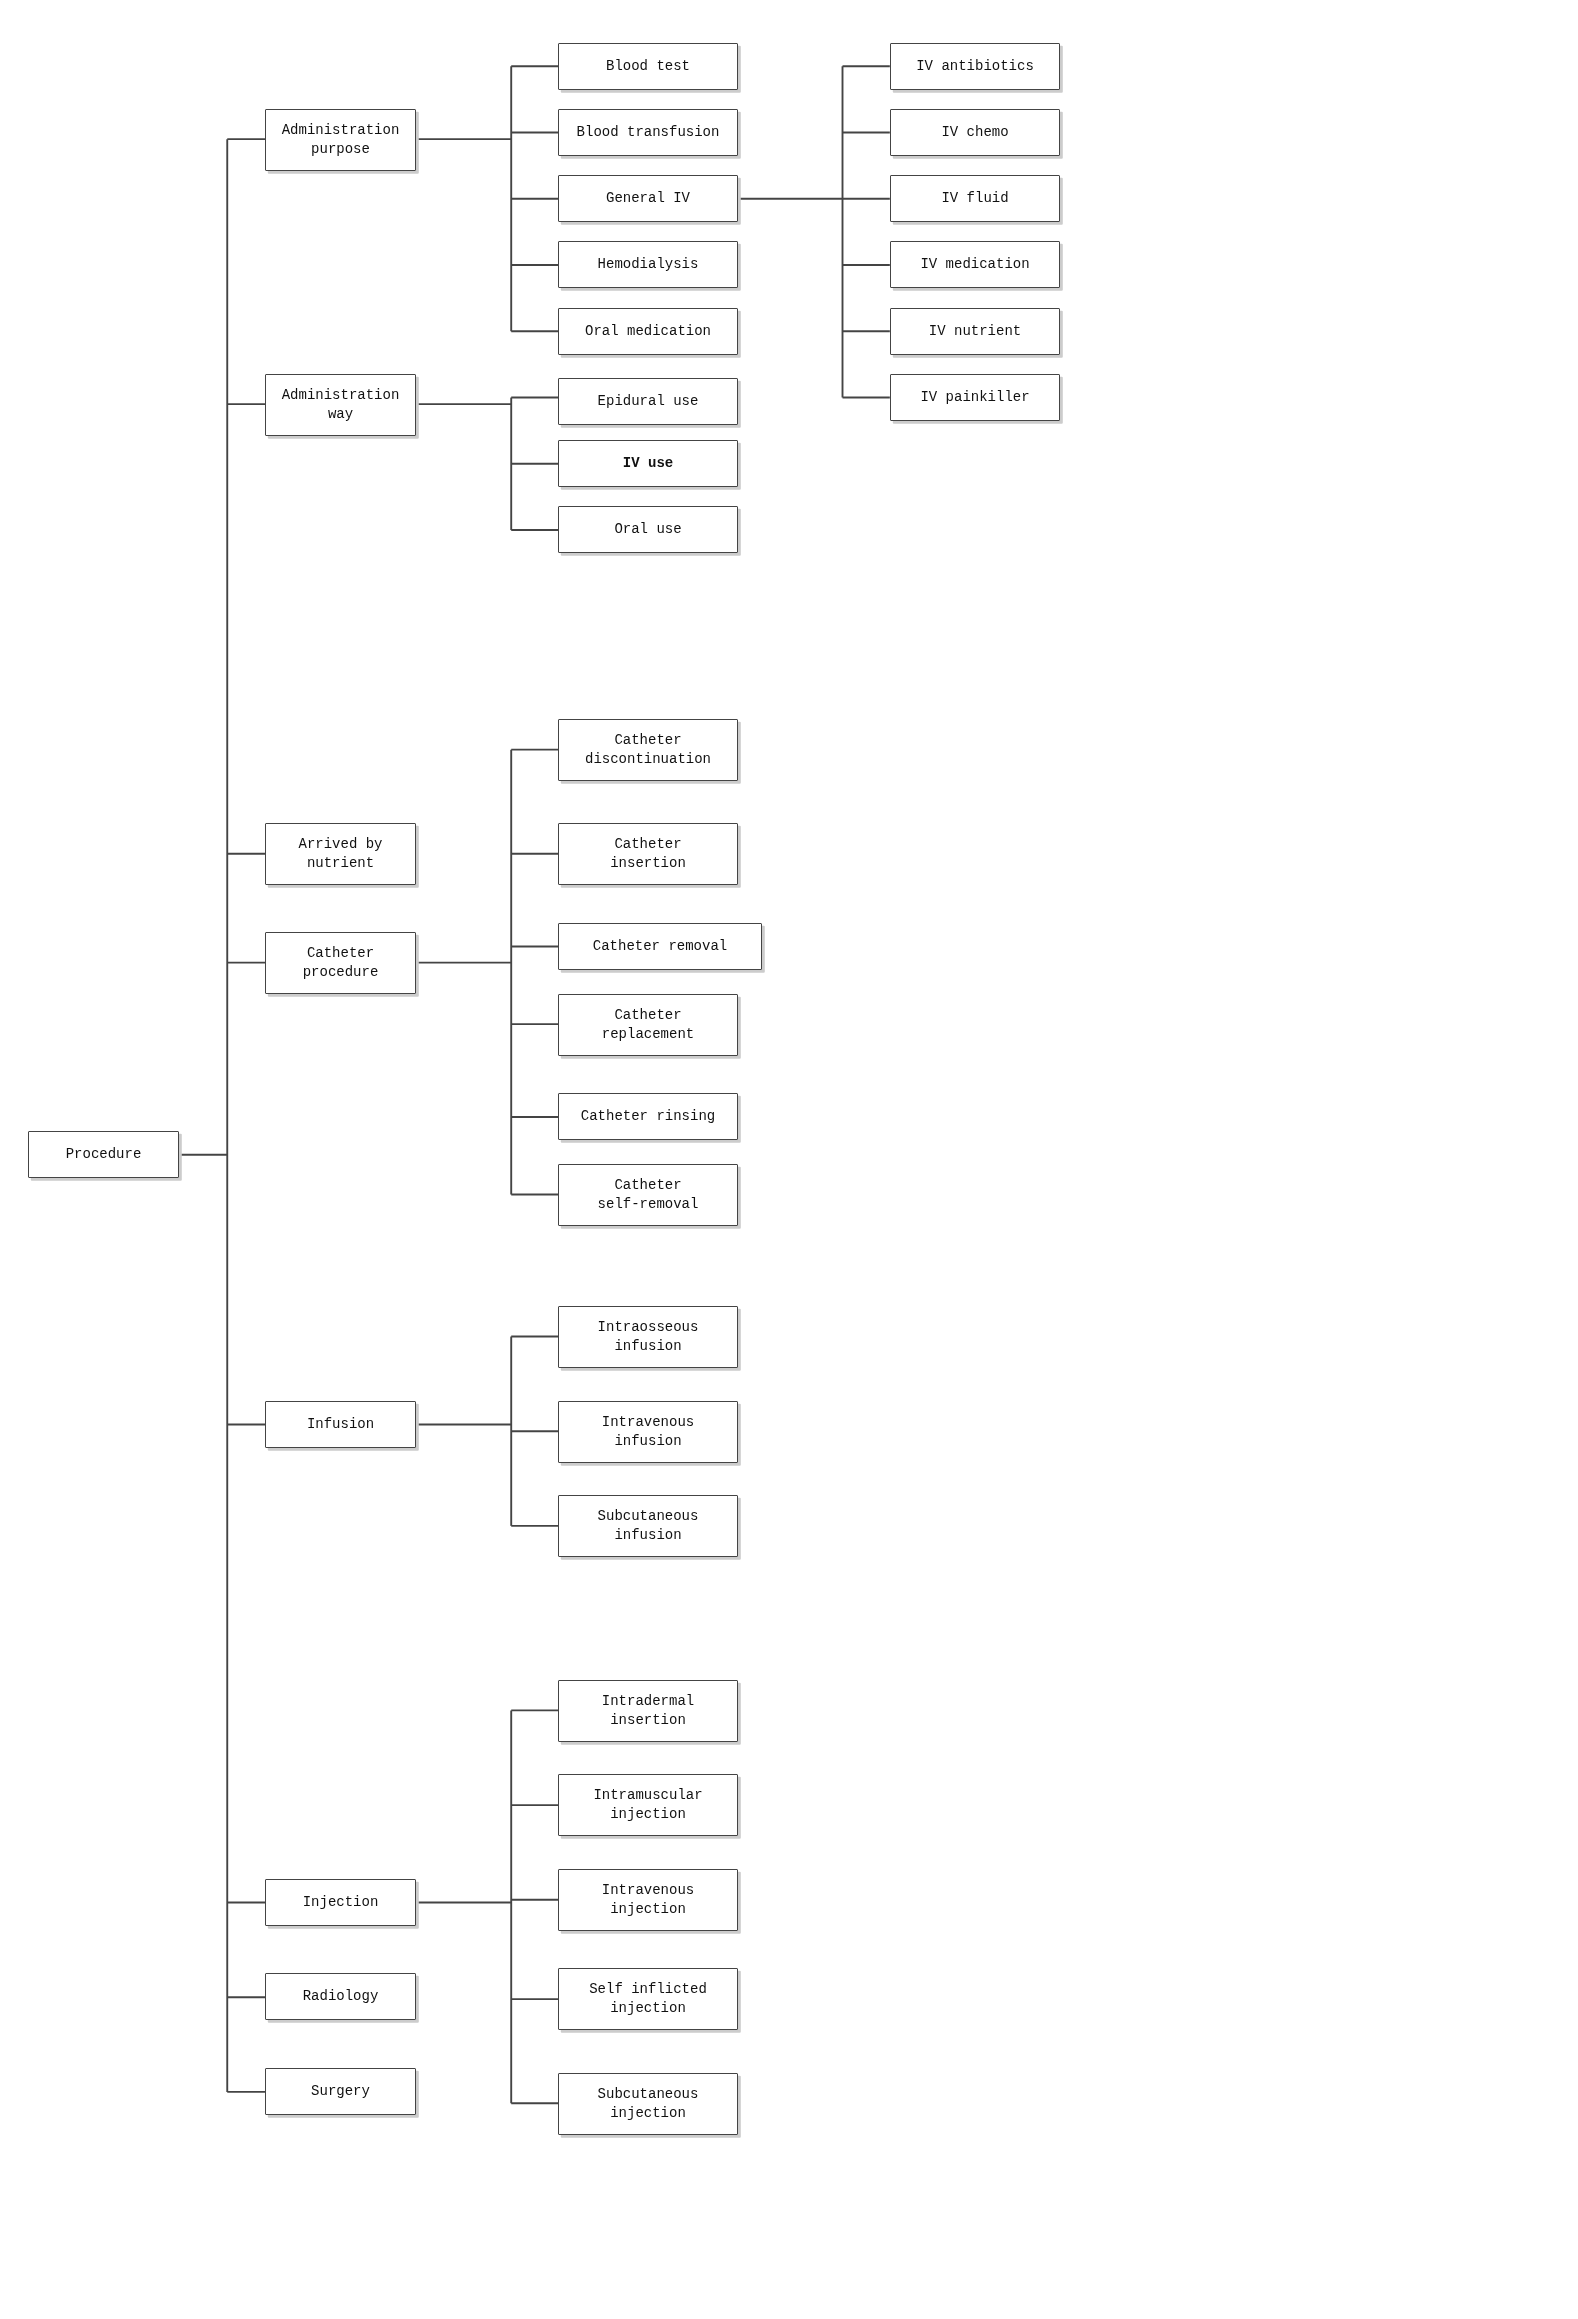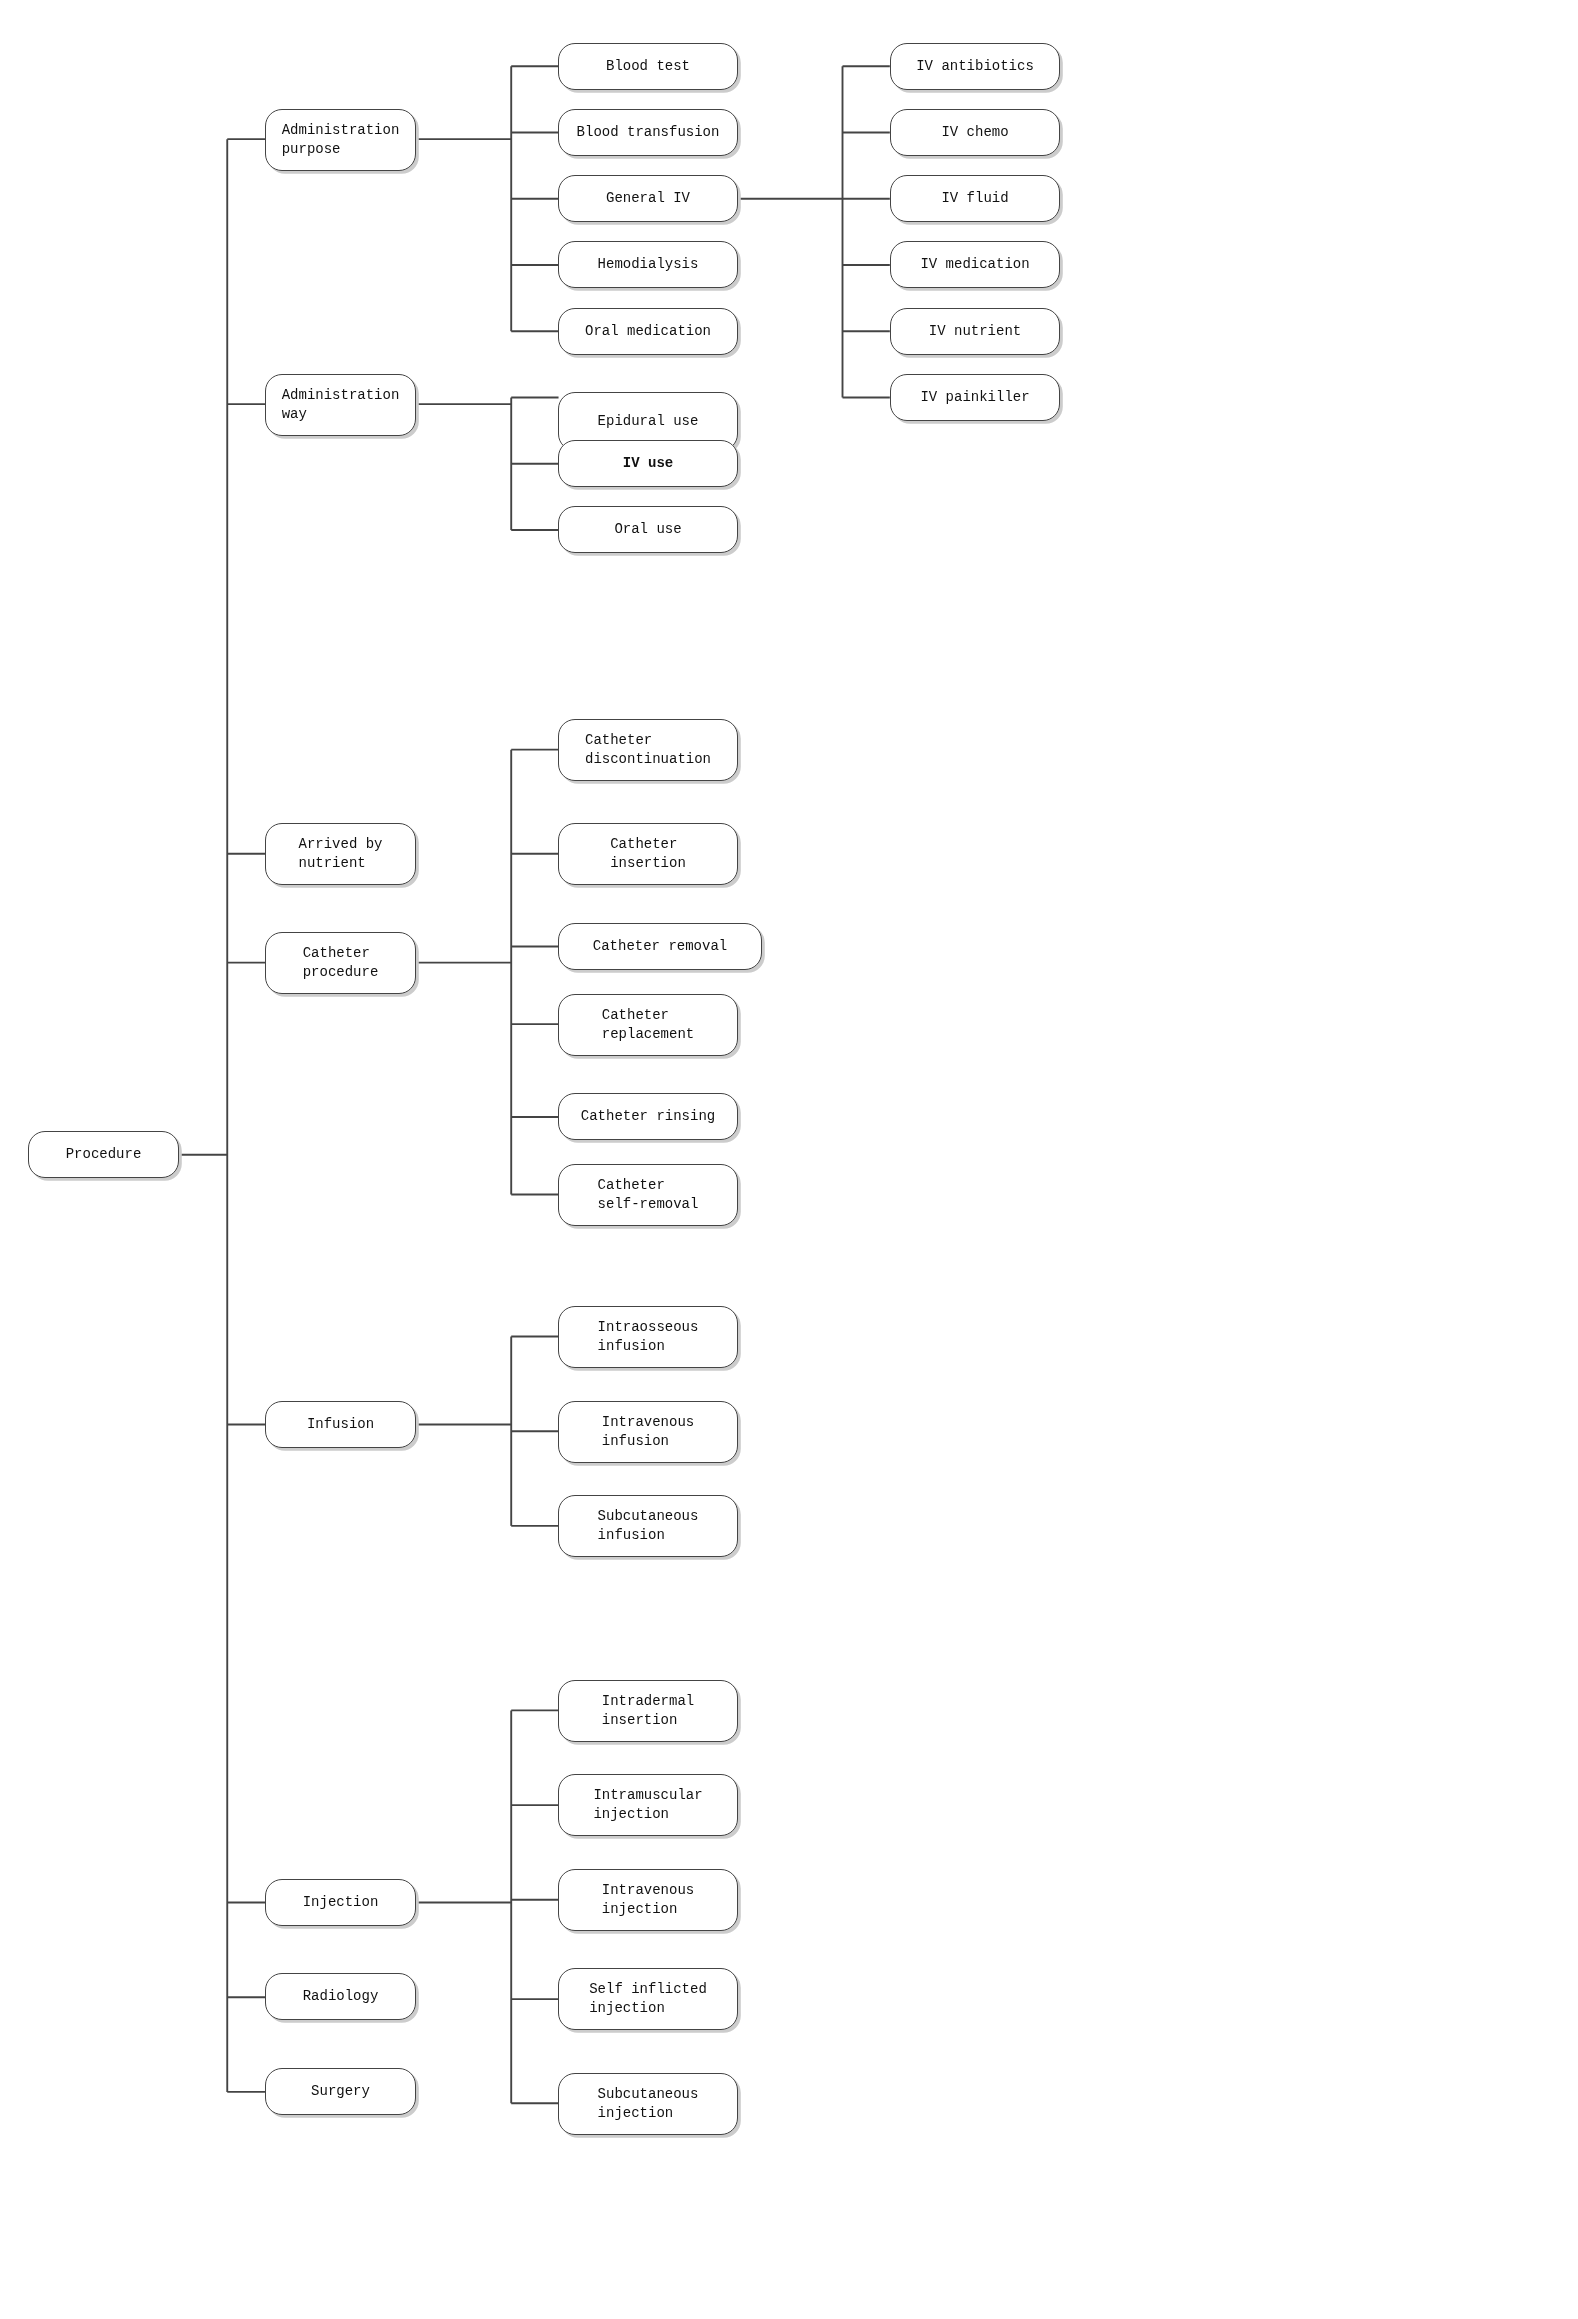--- a/index.html
+++ b/index.html
@@ -16,25 +16,26 @@
 
     .tree-container {
       position: relative;
       width: 1579px;
       min-height: 2320px;
     }
 
     .node {
       position: absolute;
       border: 1.9px solid #444;
-      border-radius: 17px;
+      border-radius: 1px;
       background: #fff;
       display: flex;
       align-items: center;
       justify-content: center;
+      text-align: center;
       padding: 5.7px 9.5px;
       line-height: 1.3;
       box-shadow: 2.8px 2.8px 0 #ccc;
     }
 
     
     .connectors {
       position: absolute;
       top: 0;
       left: 0;
@@ -126,21 +127,21 @@
 procedure</div>
     <div class="node" style="left: 265px; top: 1401px; width: 151px; height: 47px; line-height: 1.35; white-space: pre-line;">Infusion</div>
     <div class="node" style="left: 265px; top: 1879px; width: 151px; height: 47px; line-height: 1.35; white-space: pre-line;">Injection</div>
     <div class="node" style="left: 265px; top: 1973px; width: 151px; height: 47px; line-height: 1.35; white-space: pre-line;">Radiology</div>
     <div class="node" style="left: 265px; top: 2068px; width: 151px; height: 47px; line-height: 1.35; white-space: pre-line;">Surgery</div>
     <div class="node" style="left: 558px; top: 43px; width: 180px; height: 47px; line-height: 1.35; white-space: pre-line;">Blood test</div>
     <div class="node" style="left: 558px; top: 109px; width: 180px; height: 47px; line-height: 1.35; white-space: pre-line;">Blood transfusion</div>
     <div class="node" style="left: 558px; top: 175px; width: 180px; height: 47px; line-height: 1.35; white-space: pre-line;">General IV</div>
     <div class="node" style="left: 558px; top: 241px; width: 180px; height: 47px; line-height: 1.35; white-space: pre-line;">Hemodialysis</div>
     <div class="node" style="left: 558px; top: 308px; width: 180px; height: 47px; line-height: 1.35; white-space: pre-line;">Oral medication</div>
-    <div class="node" style="left: 558px; top: 392px; width: 180px; height: 59px; line-height: 1.35; white-space: pre-line;">Epidural use</div>
+    <div class="node" style="left: 558px; top: 378px; width: 180px; height: 47px; line-height: 1.35; white-space: pre-line;">Epidural use</div>
     <div class="node" style="left: 558px; top: 440px; width: 180px; height: 47px; line-height: 1.35; white-space: pre-line; font-weight: bold;">IV use</div>
     <div class="node" style="left: 558px; top: 506px; width: 180px; height: 47px; line-height: 1.35; white-space: pre-line;">Oral use</div>
     <div class="node" style="left: 558px; top: 719px; width: 180px; height: 62px; line-height: 1.35; white-space: pre-line;">Catheter
 discontinuation</div>
     <div class="node" style="left: 558px; top: 823px; width: 180px; height: 62px; line-height: 1.35; white-space: pre-line;">Catheter
 insertion</div>
     <div class="node" style="left: 558px; top: 923px; width: 204px; height: 47px; line-height: 1.35; white-space: pre-line;">Catheter removal</div>
     <div class="node" style="left: 558px; top: 994px; width: 180px; height: 62px; line-height: 1.35; white-space: pre-line;">Catheter
 replacement</div>
     <div class="node" style="left: 558px; top: 1093px; width: 180px; height: 47px; line-height: 1.35; white-space: pre-line;">Catheter rinsing</div>

